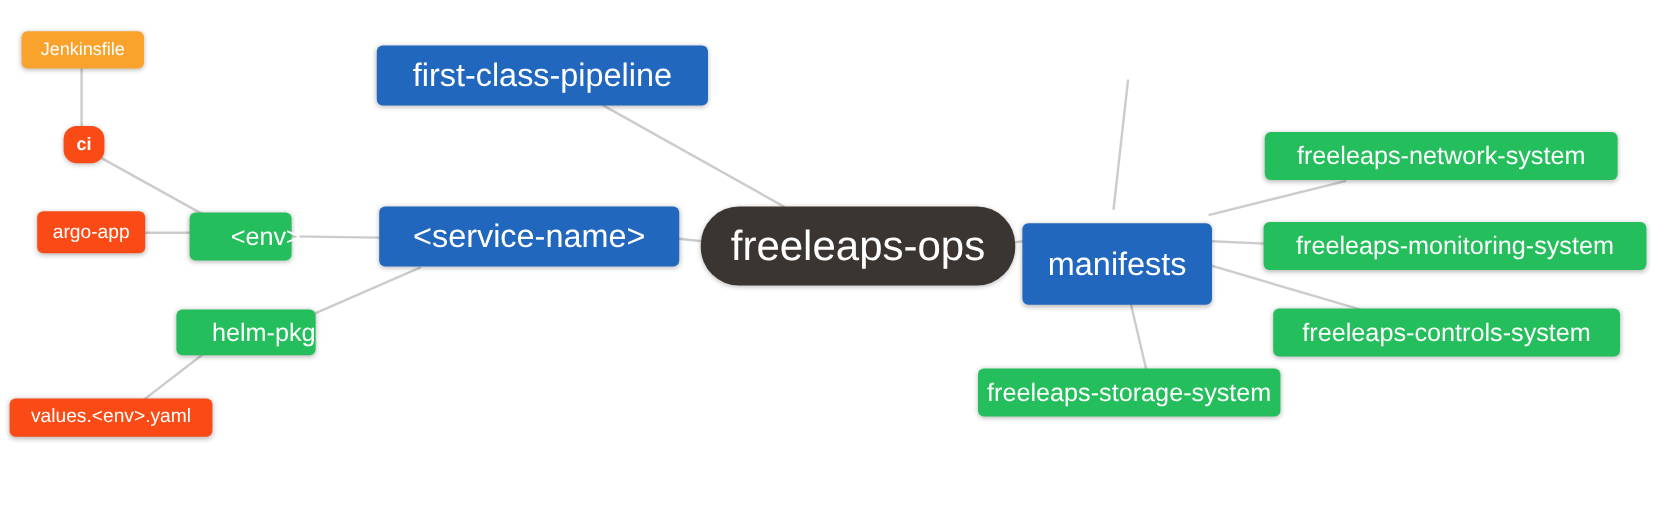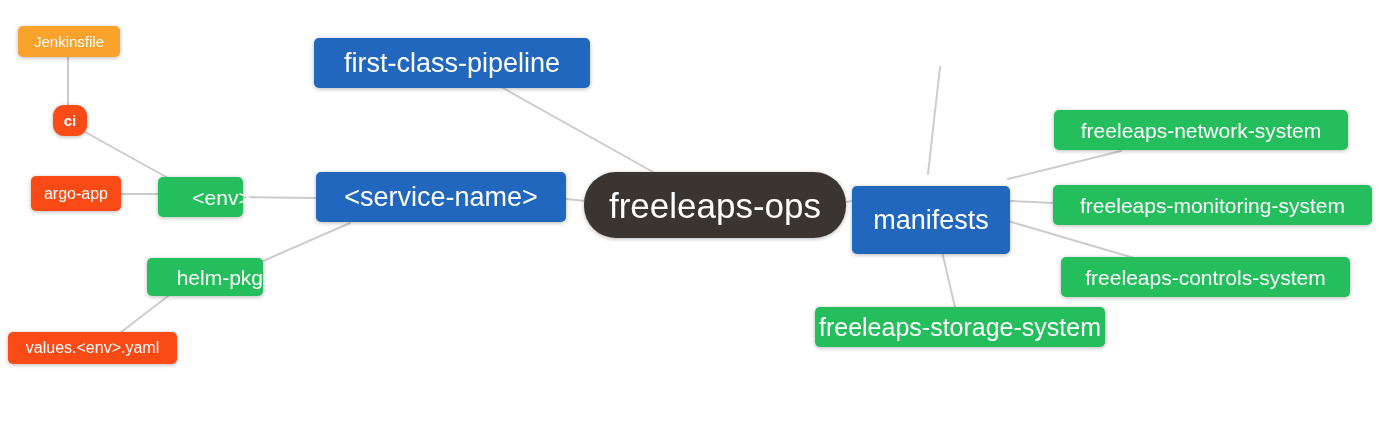--- a/index.html
+++ b/index.html
@@ -111,17 +111,17 @@
   </div>
 
   <div class="node" style="left: 1054px; top: 110px; width: 294px; height: 40px; font-size: 21px; background: rgb(36, 191, 92);">
     <span>freeleaps-network-system</span>
   </div>
 
   <div class="node" style="left: 1061px; top: 257px; width: 289px; height: 40px; font-size: 21px; background: rgb(36, 191, 92);">
     <span>freeleaps-controls-system</span>
   </div>
 
-  <div class="node" style="left: 815px; top: 307px; width: 290px; height: 40px; font-size: 25px; background: rgb(36, 191, 92); justify-content: center;">
+  <div class="node" style="left: 815px; top: 307px; width: 252px; height: 40px; font-size: 21px; background: rgb(36, 191, 92); justify-content: center;">
     <span>freeleaps-storage-system</span>
   </div>
 
 </div>
 
 </body></html>

